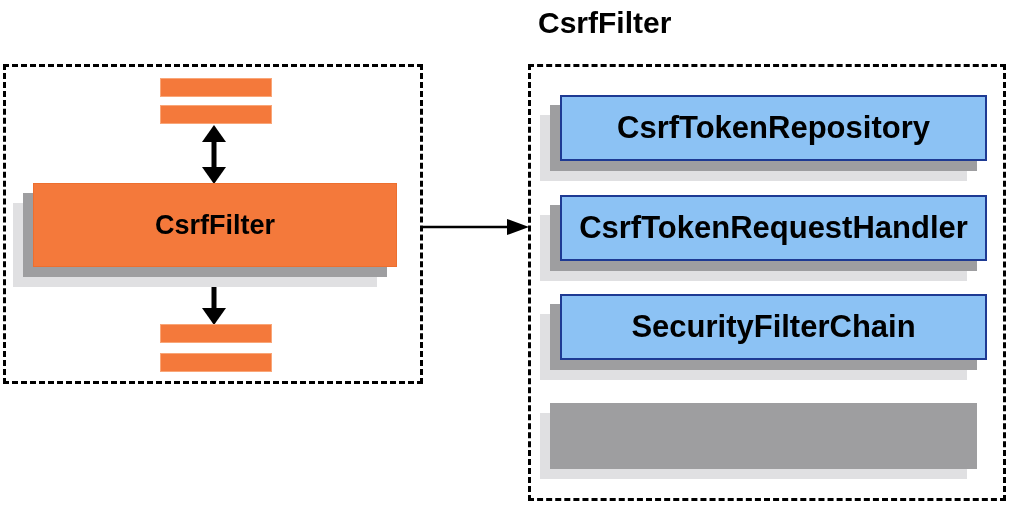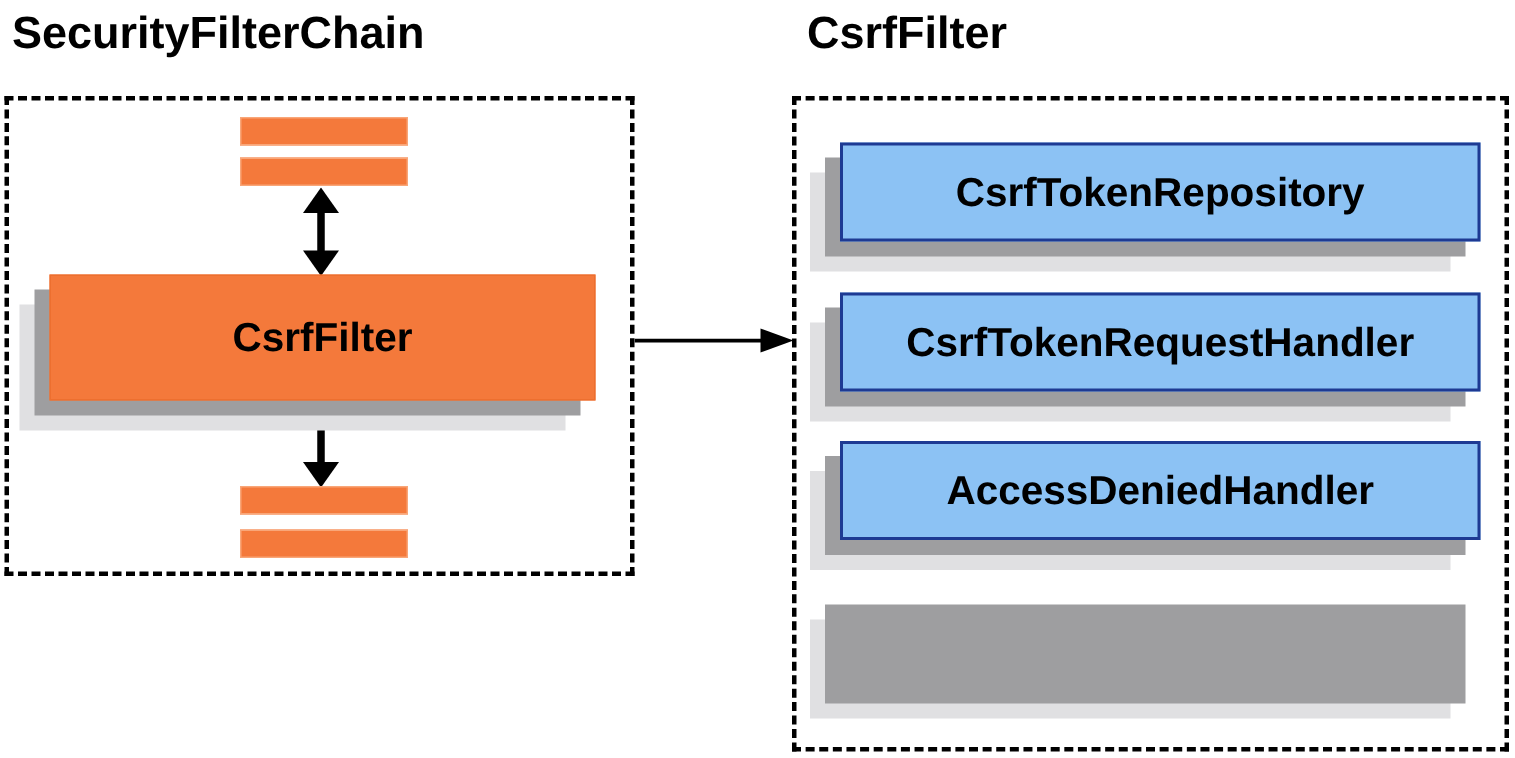--- a/index.html
+++ b/index.html
@@ -81,38 +81,37 @@
     left: 560px;
     width: 427px;
     height: 66px;
     background: var(--c-blue_fill, #8CC2F4);
     border: 2px solid var(--c-blue_border, #1E3A93);
     box-sizing: border-box;
     z-index: 3;
     display: flex;
     align-items: center;
     justify-content: center;
-    font-size: 27px;
+    font-size: 31px;
     font-weight: 700;
     color: #000000;
   }
   .blue-shadow-dark  { left: 550px; width: 427px; height: 66px; }
   .blue-shadow-light { left: 540px; width: 427px; height: 66px; }
 
   .arrow-svg { position: absolute; display: block; }
   .arrow-v1 { left: 198px; top: 125px; }
   .arrow-v2 { left: 198px; top: 266px; }
   .arrow-h  { left: 423px; top: 217px; }
 </style>
 </head>
 <body>
 
 <div class="canvas">
 
-  <div class="title left">SecurityFilterChain</div>
   <div class="title right">CsrfFilter</div>
 
   <div class="dashed-container left-container"></div>
 
   <div class="bar t1"></div>
   <div class="bar t2"></div>
 
   <svg class="arrow-svg arrow-v1" width="32" height="59" viewBox="0 0 32 59">
     <line x1="16" y1="13" x2="16" y2="46" stroke="#000000" stroke-width="5"></line>
     <polygon points="16,0 4,17 28,17" fill="#000000"></polygon>
@@ -149,19 +148,19 @@
 
   <div class="shadow light blue-shadow-light" style="top:215px"></div>
   <div class="shadow dark blue-shadow-dark" style="top:205px"></div>
   <div class="blue-box" style="top:195px">
     <span>CsrfTokenRequestHandler</span>
   </div>
 
   <div class="shadow light blue-shadow-light" style="top:314px"></div>
   <div class="shadow dark blue-shadow-dark" style="top:304px"></div>
   <div class="blue-box" style="top:294px">
-    <span>AccessDeniedHandler</span>
+    <span>SecurityFilterChain</span>
   </div>
 
   <div class="shadow light blue-shadow-light" style="top:413px"></div>
   <div class="shadow dark blue-shadow-dark" style="top:403px"></div>
 
 </div>
 
 </body></html>

